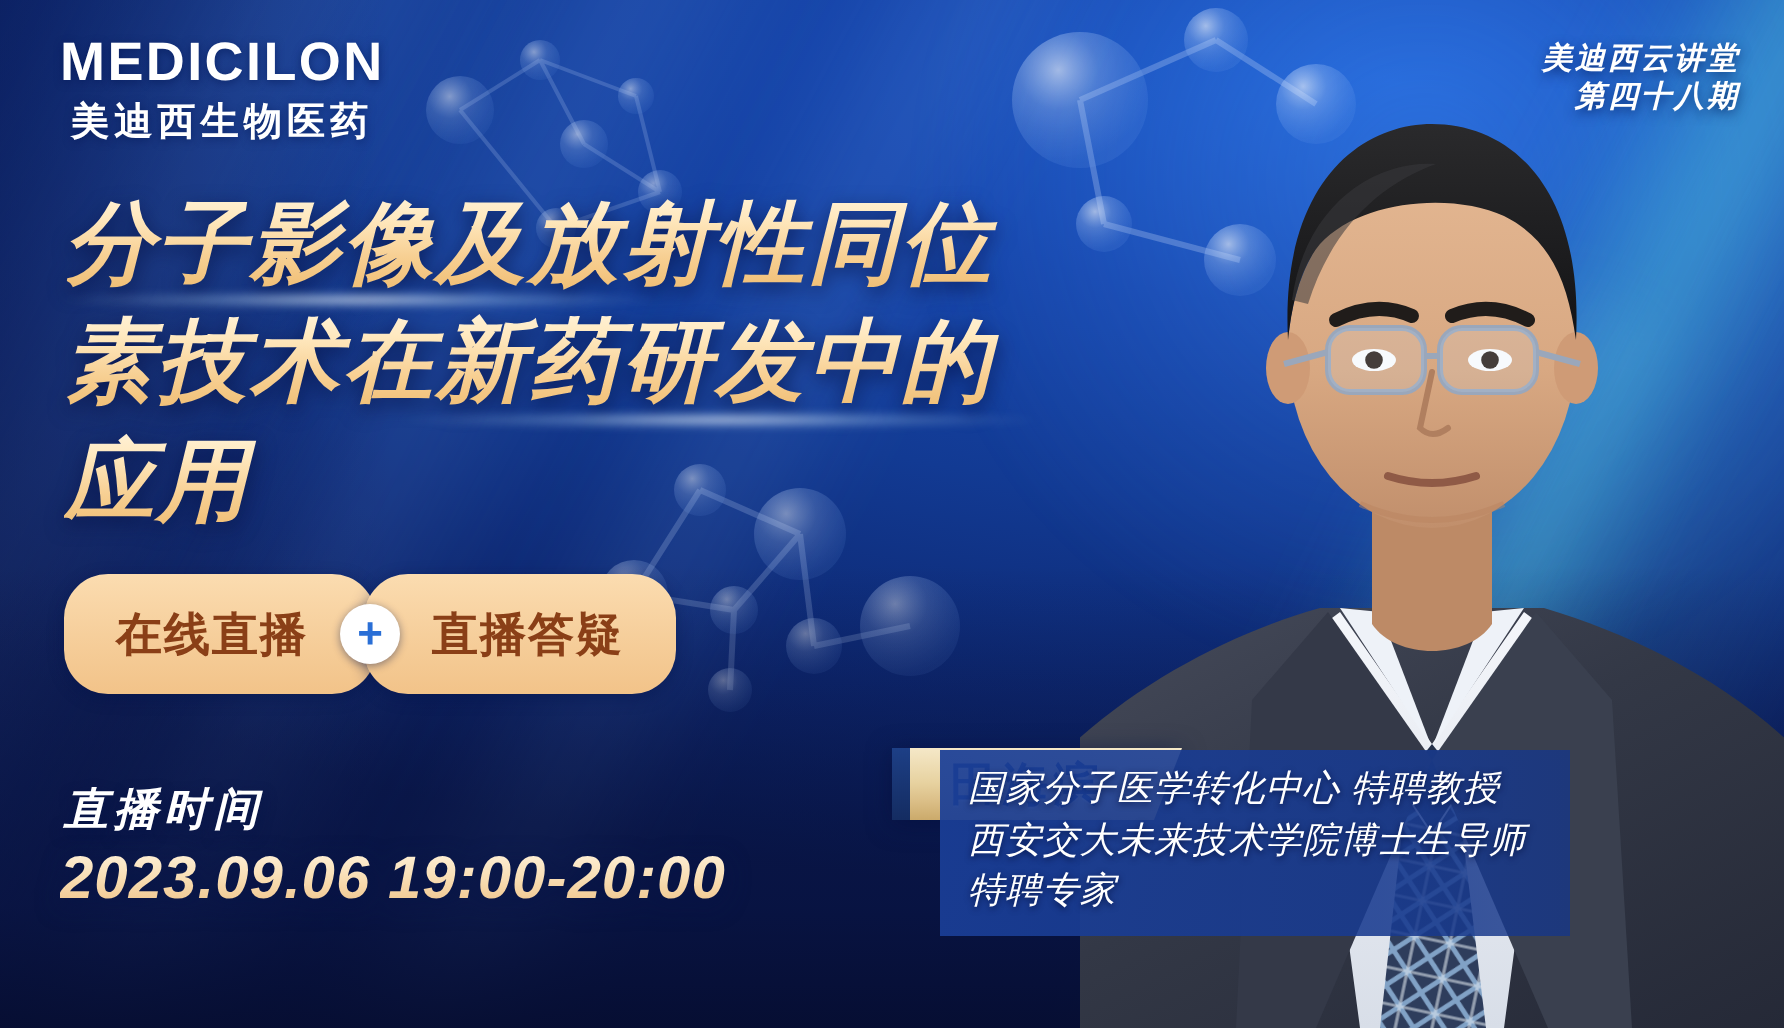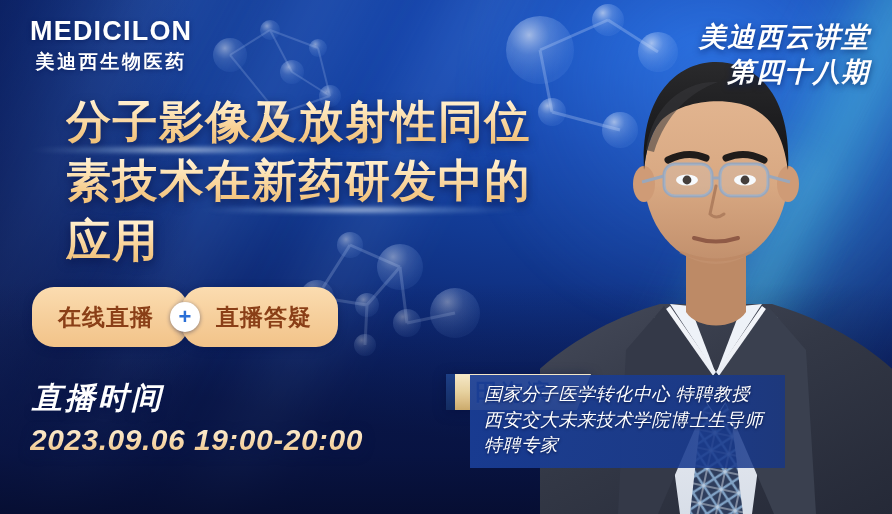--- a/index.html
+++ b/index.html
@@ -83,37 +83,36 @@
   }
   .logo-cn{
     margin-top:7px;
     font-size:19px;font-weight:bold;color:#ffffff;letter-spacing:2.6px;
     text-shadow:0 1px 4px rgba(0,20,80,.55);
   }
   
   .series{
     position:absolute;right:22px;top:20px;
     text-align:right;line-height:1.28;
-    font-size:27px;font-weight:bold;color:#ffffff;letter-spacing:1.5px;
+    font-size:15px;font-weight:bold;color:#ffffff;letter-spacing:1.5px;
     font-style:italic;
     text-shadow:0 2px 6px rgba(0,25,90,.7);
   }
   
   .title{
     position:absolute;left:32px;top:92px;width:560px;
   }
   .title .line{
-    font-size:45px;font-weight:bold;
+    font-size:45px;font-weight:bold;font-style:italic;
     letter-spacing:1.5px;line-height:1.32;
     background:linear-gradient(to bottom,#fff5e0 0%,#ffe9c0 28%,#f7cf92 62%,#edb86a 100%);
     -webkit-background-clip:text;background-clip:text;
     color:transparent;-webkit-text-fill-color:transparent;
     filter:drop-shadow(0 3px 5px rgba(5,18,70,.75));
     white-space:nowrap;
-    margin-left:34px;
   }
   .title-sheen{
     position:absolute;left:30px;width:300px;height:8px;
     background:radial-gradient(ellipse at 50% 50%, rgba(255,255,255,.85) 0%, rgba(190,225,255,.35) 35%, rgba(255,255,255,0) 72%);
     filter:blur(2px);
   }
   .title-sheen.a{top:146px;}
   .title-sheen.b{top:206px;left:200px;width:320px;}
   
   .badges{
@@ -133,22 +132,22 @@
   .plus-circle{
     position:relative;z-index:3;
     width:30px;height:30px;border-radius:50%;
     background:#ffffff;
     display:flex;align-items:center;justify-content:center;
     color:#2a6fd6;font-size:22px;font-weight:bold;line-height:1;
     box-shadow:0 1px 4px rgba(5,18,70,.45);
   }
   
   .live-label{
-    position:absolute;left:32px;top:378px;
-    font-size:30px;font-weight:bold;font-style:italic;color:#ffffff;
+    position:absolute;left:32px;top:390px;
+    font-size:22px;font-weight:bold;font-style:italic;color:#ffffff;
     letter-spacing:3px;
     text-shadow:0 3px 7px rgba(5,18,70,.8);
   }
   .live-time{
     position:absolute;left:30px;top:423px;
     font-size:30px;font-weight:bold;font-style:italic;
     letter-spacing:.5px;white-space:nowrap;
     background:linear-gradient(to bottom,#fff4df 0%,#f8ddb3 48%,#edbe81 100%);
     -webkit-background-clip:text;background-clip:text;
     color:transparent;-webkit-text-fill-color:transparent;

